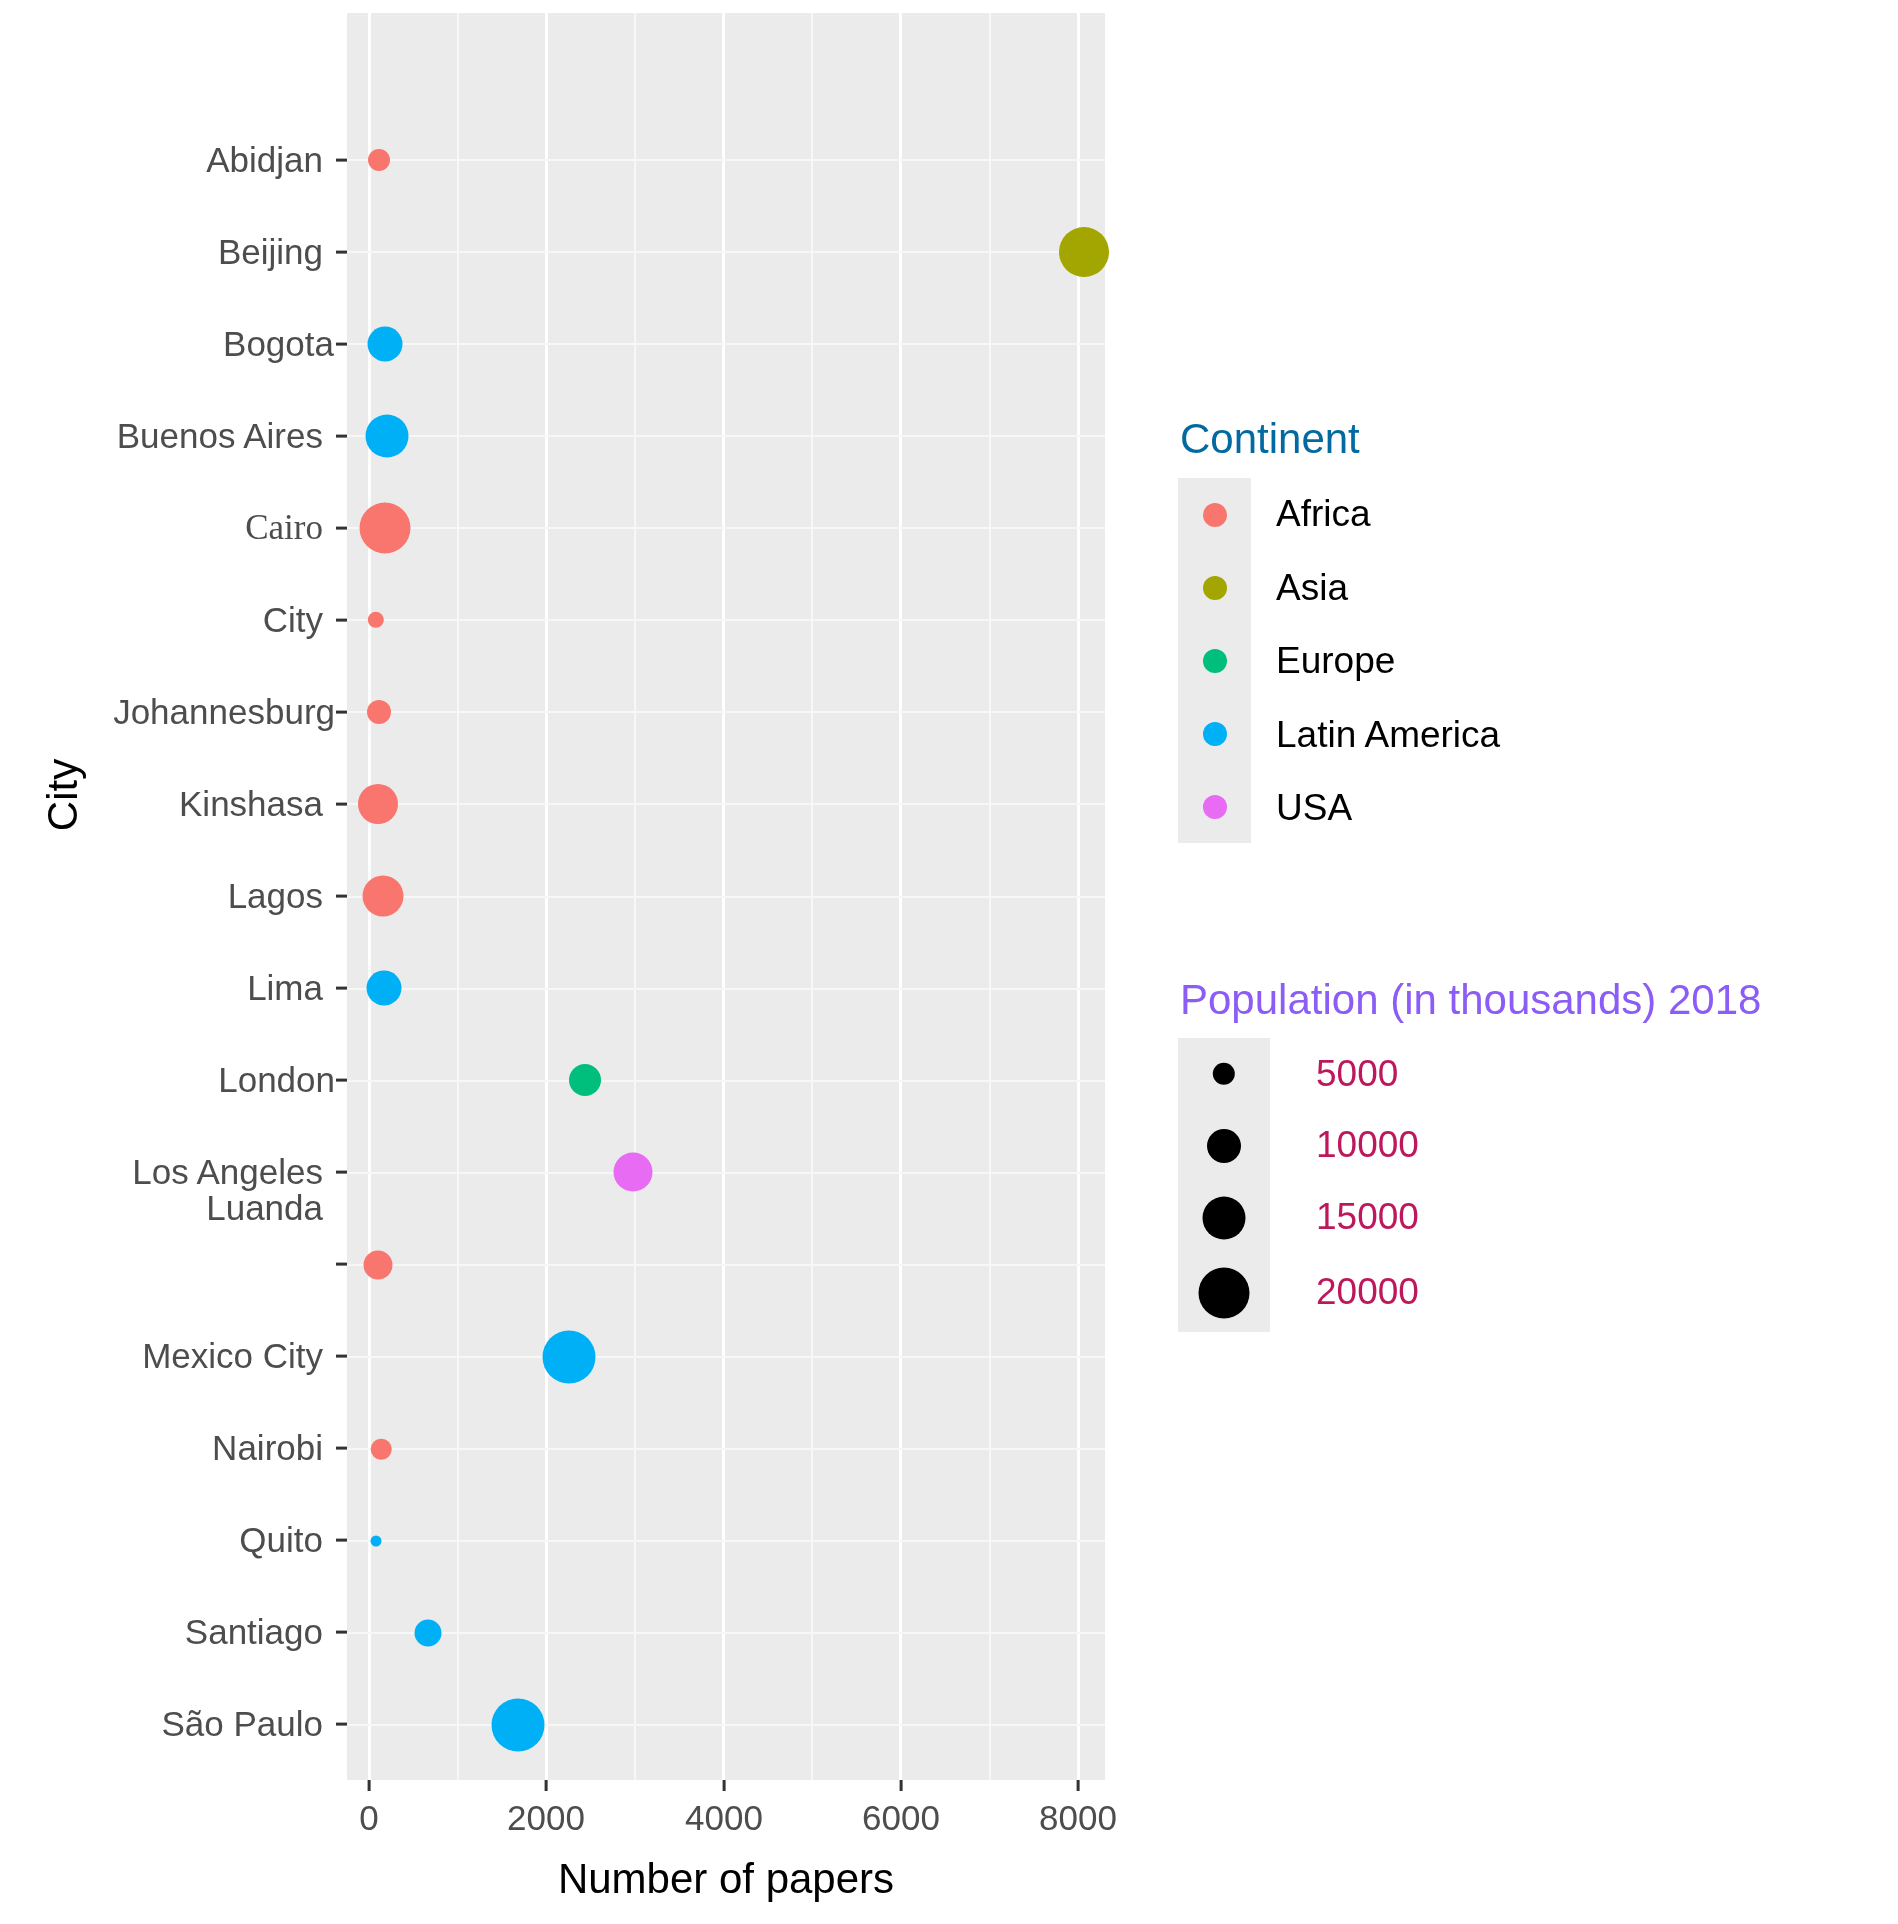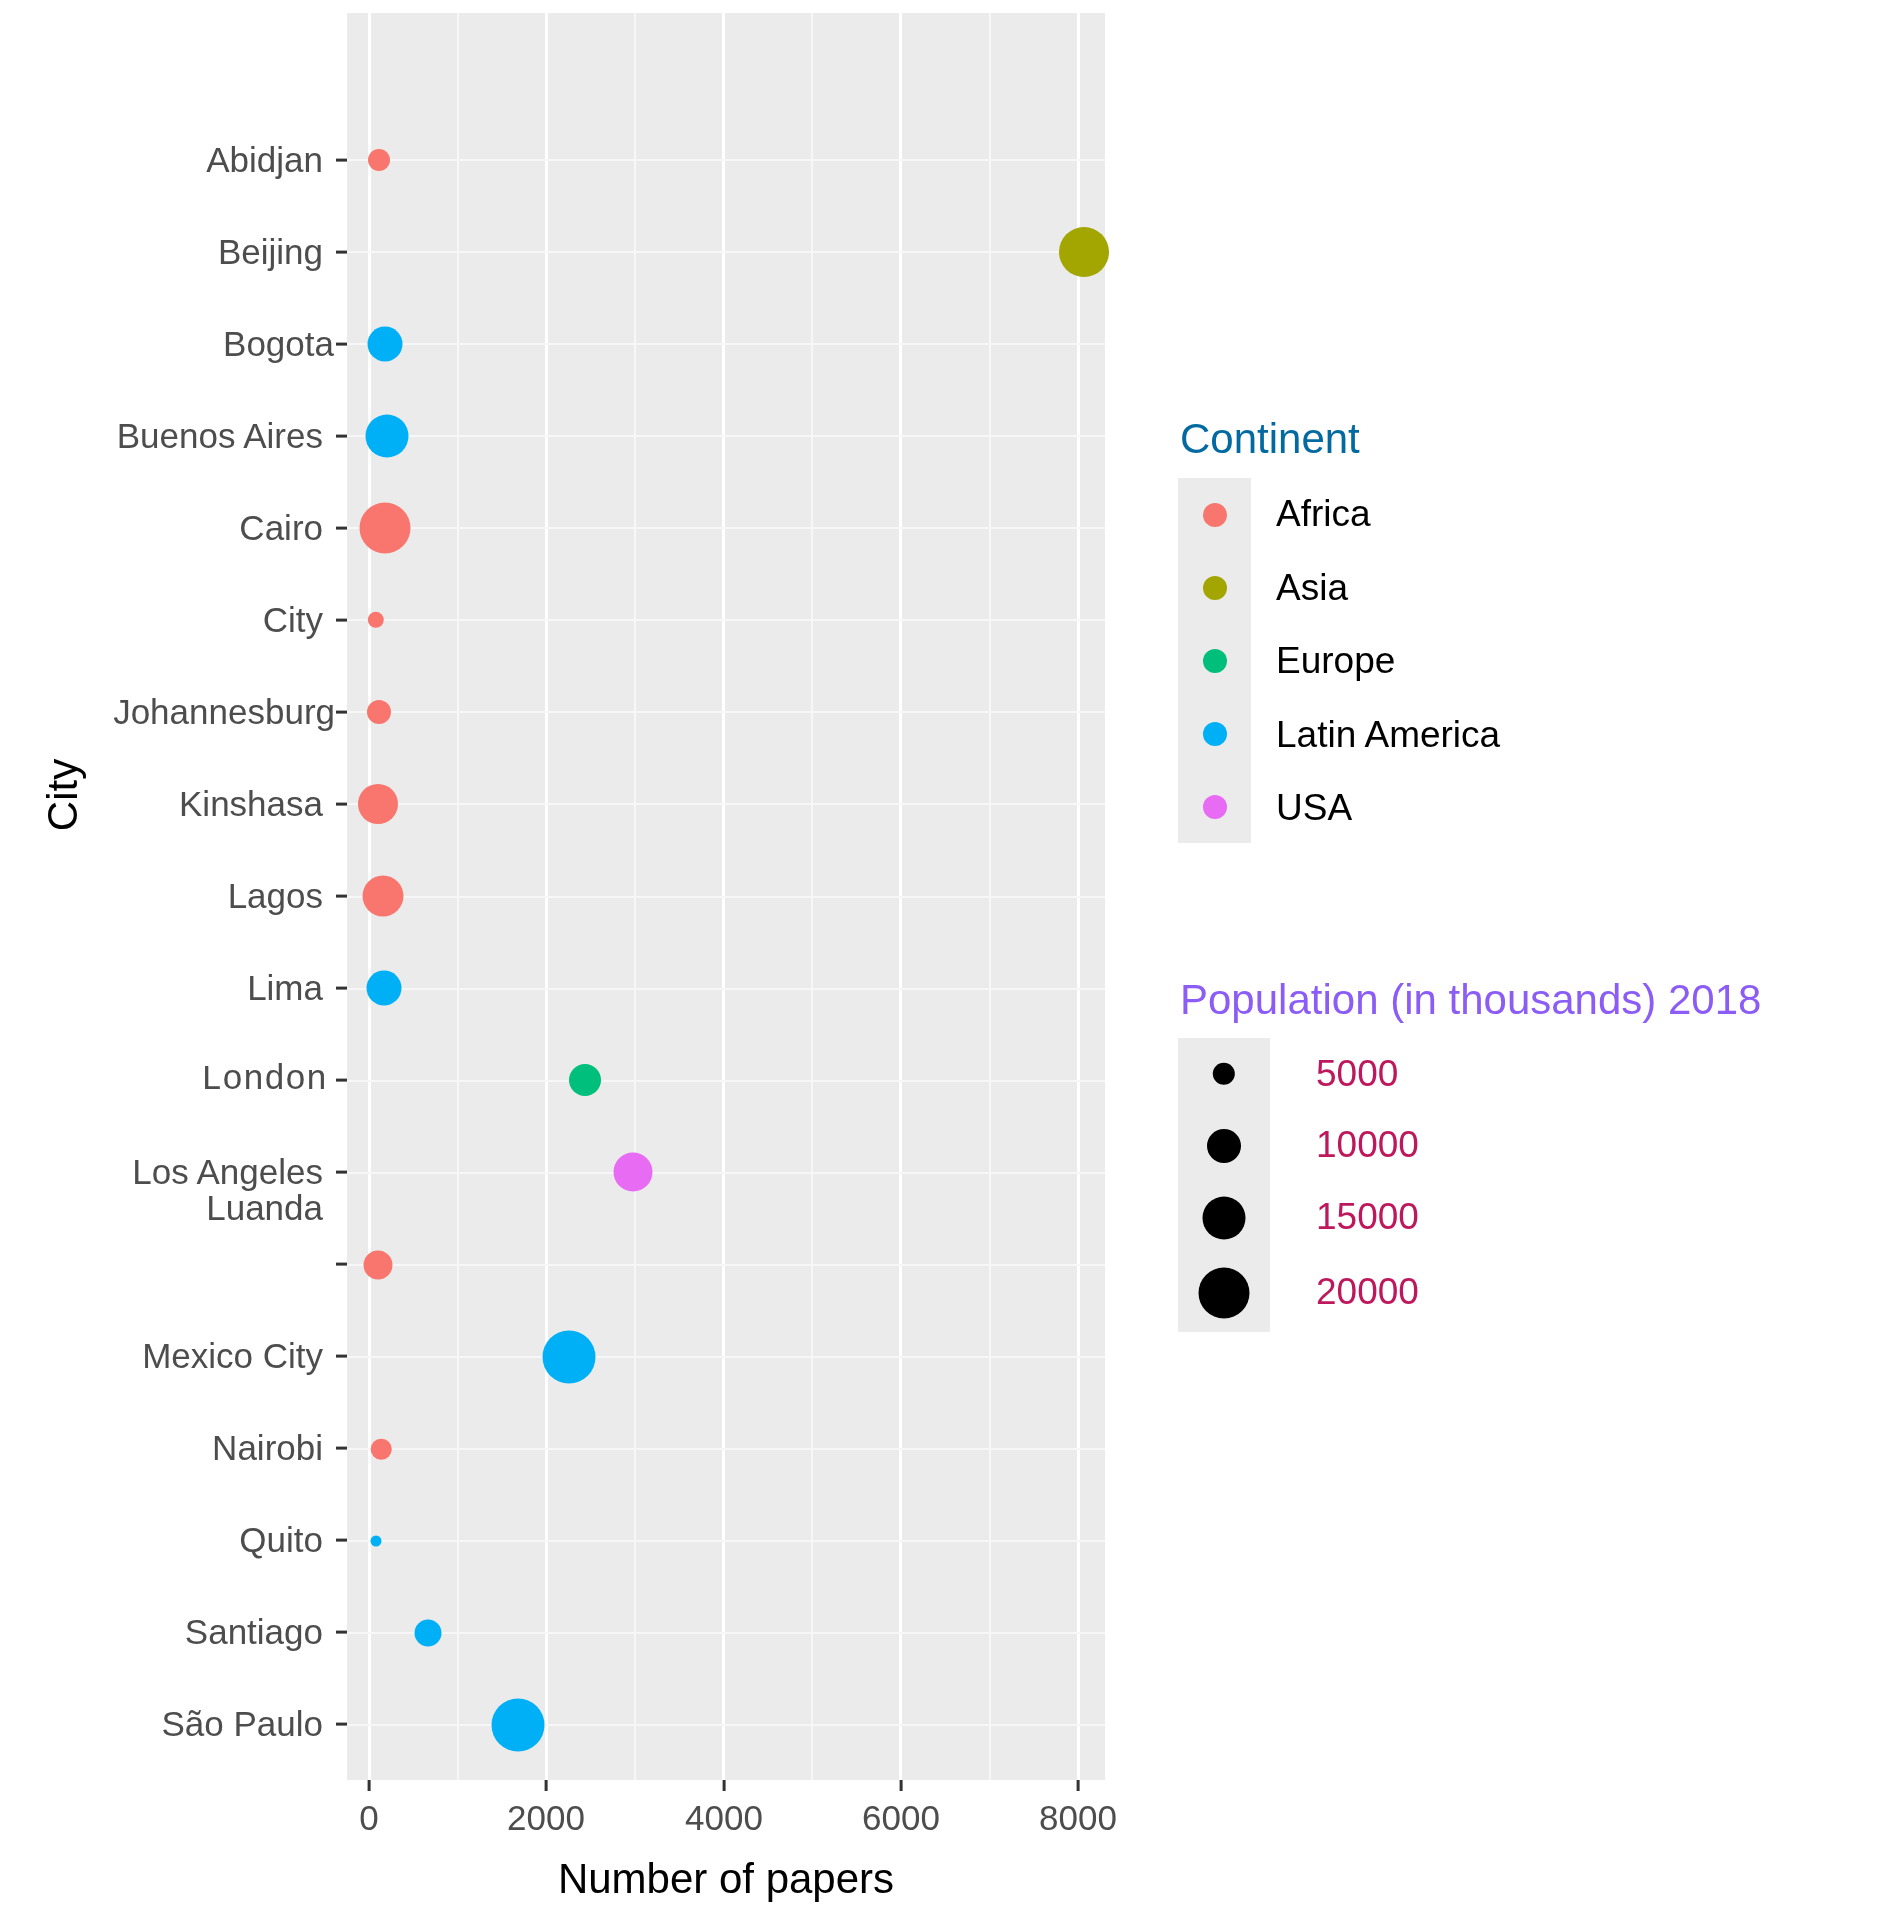--- a/index.html
+++ b/index.html
@@ -276,33 +276,33 @@
 
 <div class="y-tick-mark" style="left: 336px; top: 160px;"></div>
     <div class="y-tick-label" style="width: 323px; left: 0px; top: 160px;">Abidjan</div>
     <div class="y-tick-mark" style="left: 336px; top: 252px;"></div>
     <div class="y-tick-label" style="width: 323px; left: 0px; top: 252px;">Beijing</div>
     <div class="y-tick-mark" style="left: 336px; top: 344px;"></div>
     <div class="y-tick-label" style="width: 323px; left: 0px; top: 344px; margin-left: 11px;">Bogota</div>
     <div class="y-tick-mark" style="left: 336px; top: 436px;"></div>
     <div class="y-tick-label" style="width: 323px; left: 0px; top: 436px;">Buenos Aires</div>
     <div class="y-tick-mark" style="left: 336px; top: 528px;"></div>
-    <div class="y-tick-label" style="width: 323px; left: 0px; top: 528px;">Cairo</div>
+    <div class="y-tick-label" style="width: 323px; left: 0px; top: 528px; font-family: Liberation Serif, serif;">Cairo</div>
     <div class="y-tick-mark" style="left: 336px; top: 620px;"></div>
     <div class="y-tick-label" style="width: 323px; left: 0px; top: 620px;">City</div>
     <div class="y-tick-mark" style="left: 336px; top: 712px;"></div>
     <div class="y-tick-label" style="width: 323px; left: 12px; top: 712px; text-align: right;">Johannesburg</div>
     <div class="y-tick-mark" style="left: 336px; top: 804px;"></div>
     <div class="y-tick-label" style="width: 323px; left: 0px; top: 804px;">Kinshasa</div>
     <div class="y-tick-mark" style="left: 336px; top: 896px;"></div>
     <div class="y-tick-label" style="width: 323px; left: 0px; top: 896px;">Lagos</div>
     <div class="y-tick-mark" style="left: 336px; top: 988px;"></div>
     <div class="y-tick-label" style="width: 323px; left: 0px; top: 988px;">Lima</div>
     <div class="y-tick-mark" style="left: 336px; top: 1080px;"></div>
-    <div class="y-tick-label" style="width: 323px; left: 4px; top: 1080px; font-family: Liberation Mono, monospace;">London</div>
+    <div class="y-tick-label" style="width: 323px; left: 12px; top: 1080px;">London</div>
     <div class="y-tick-mark" style="left: 336px; top: 1172px;"></div>
     <div class="y-tick-label" style="width: 323px; left: 0px; top: 1172px;">Los Angeles</div>
     <div class="y-tick-mark" style="left: 336px; top: 1264px;"></div>
     <div class="y-tick-label" style="width: 323px; left: 0px; top: 1208px;">Luanda</div>
     <div class="y-tick-mark" style="left: 336px; top: 1356px;"></div>
     <div class="y-tick-label" style="width: 323px; left: 0px; top: 1356px;">Mexico City</div>
     <div class="y-tick-mark" style="left: 336px; top: 1448px;"></div>
     <div class="y-tick-label" style="width: 323px; left: 0px; top: 1448px;">Nairobi</div>
     <div class="y-tick-mark" style="left: 336px; top: 1540px;"></div>
     <div class="y-tick-label" style="width: 323px; left: 0px; top: 1540px;">Quito</div>

